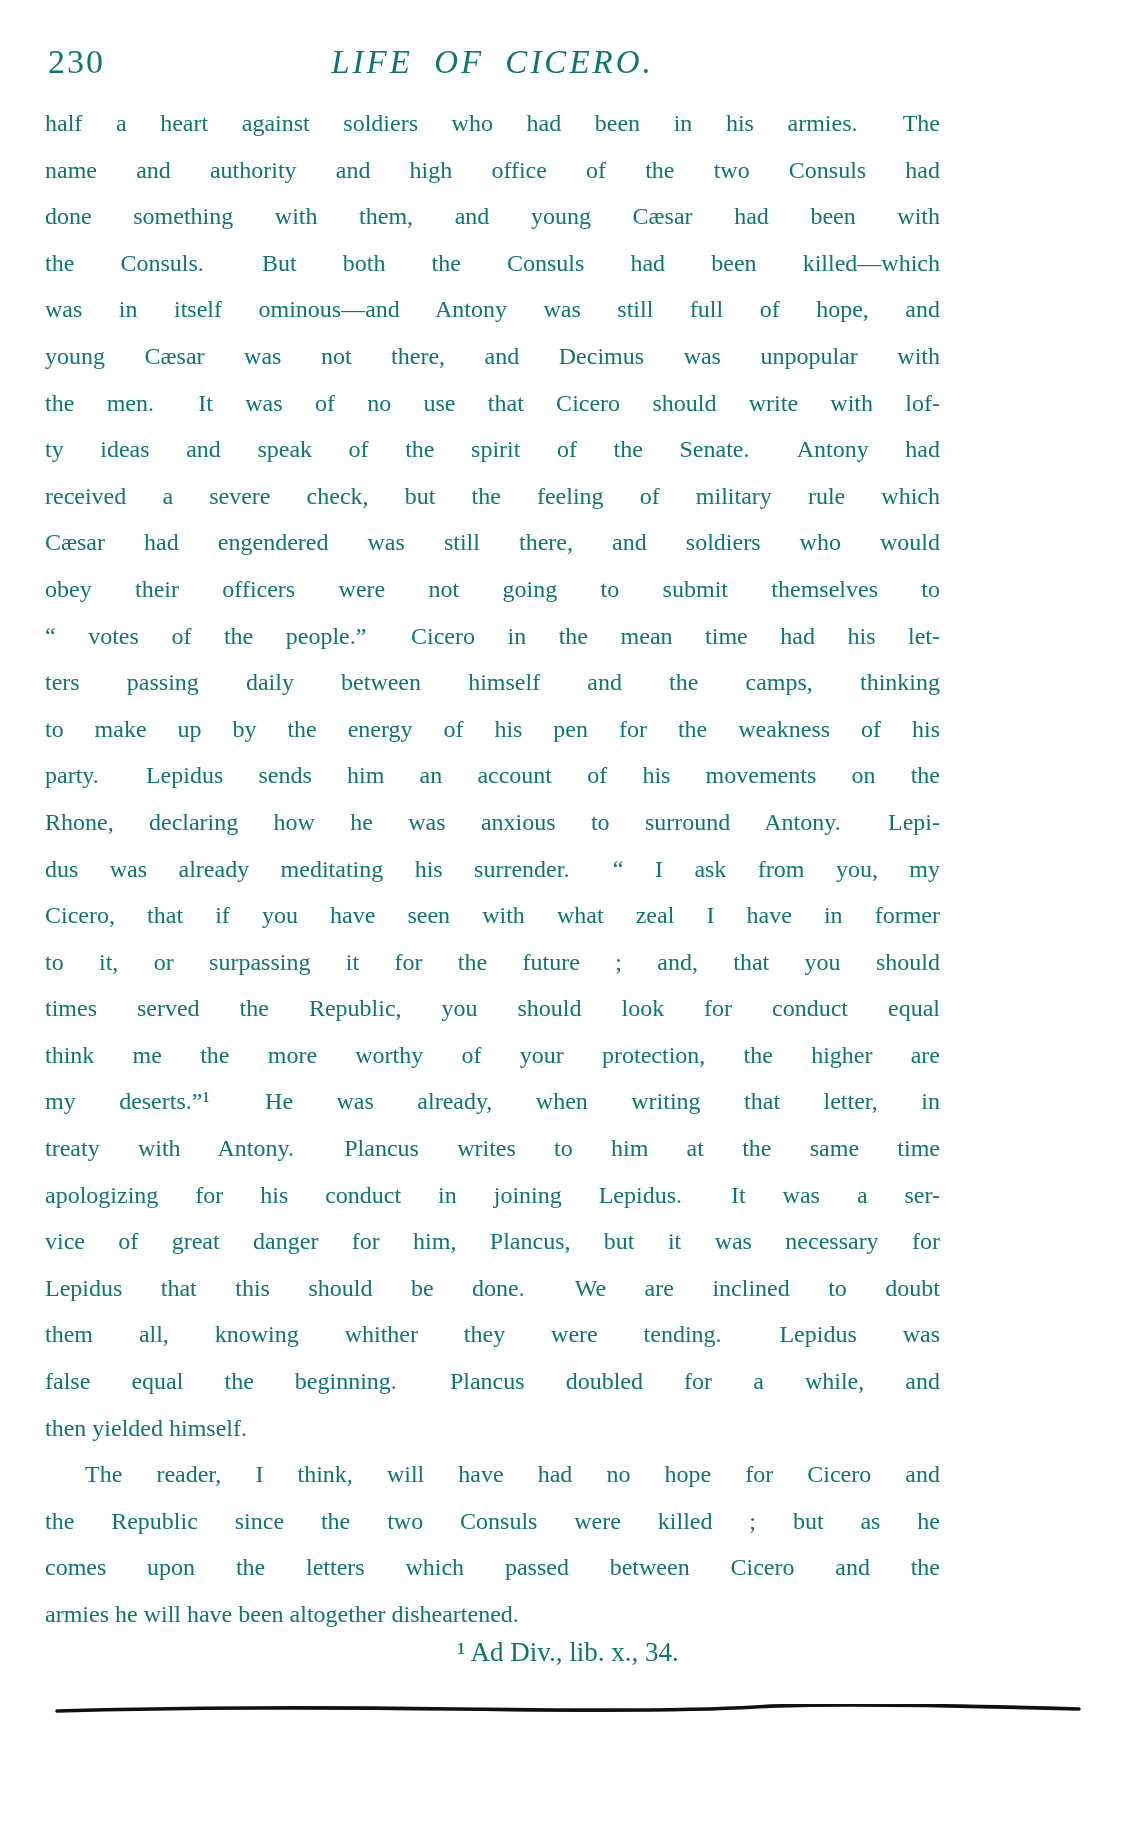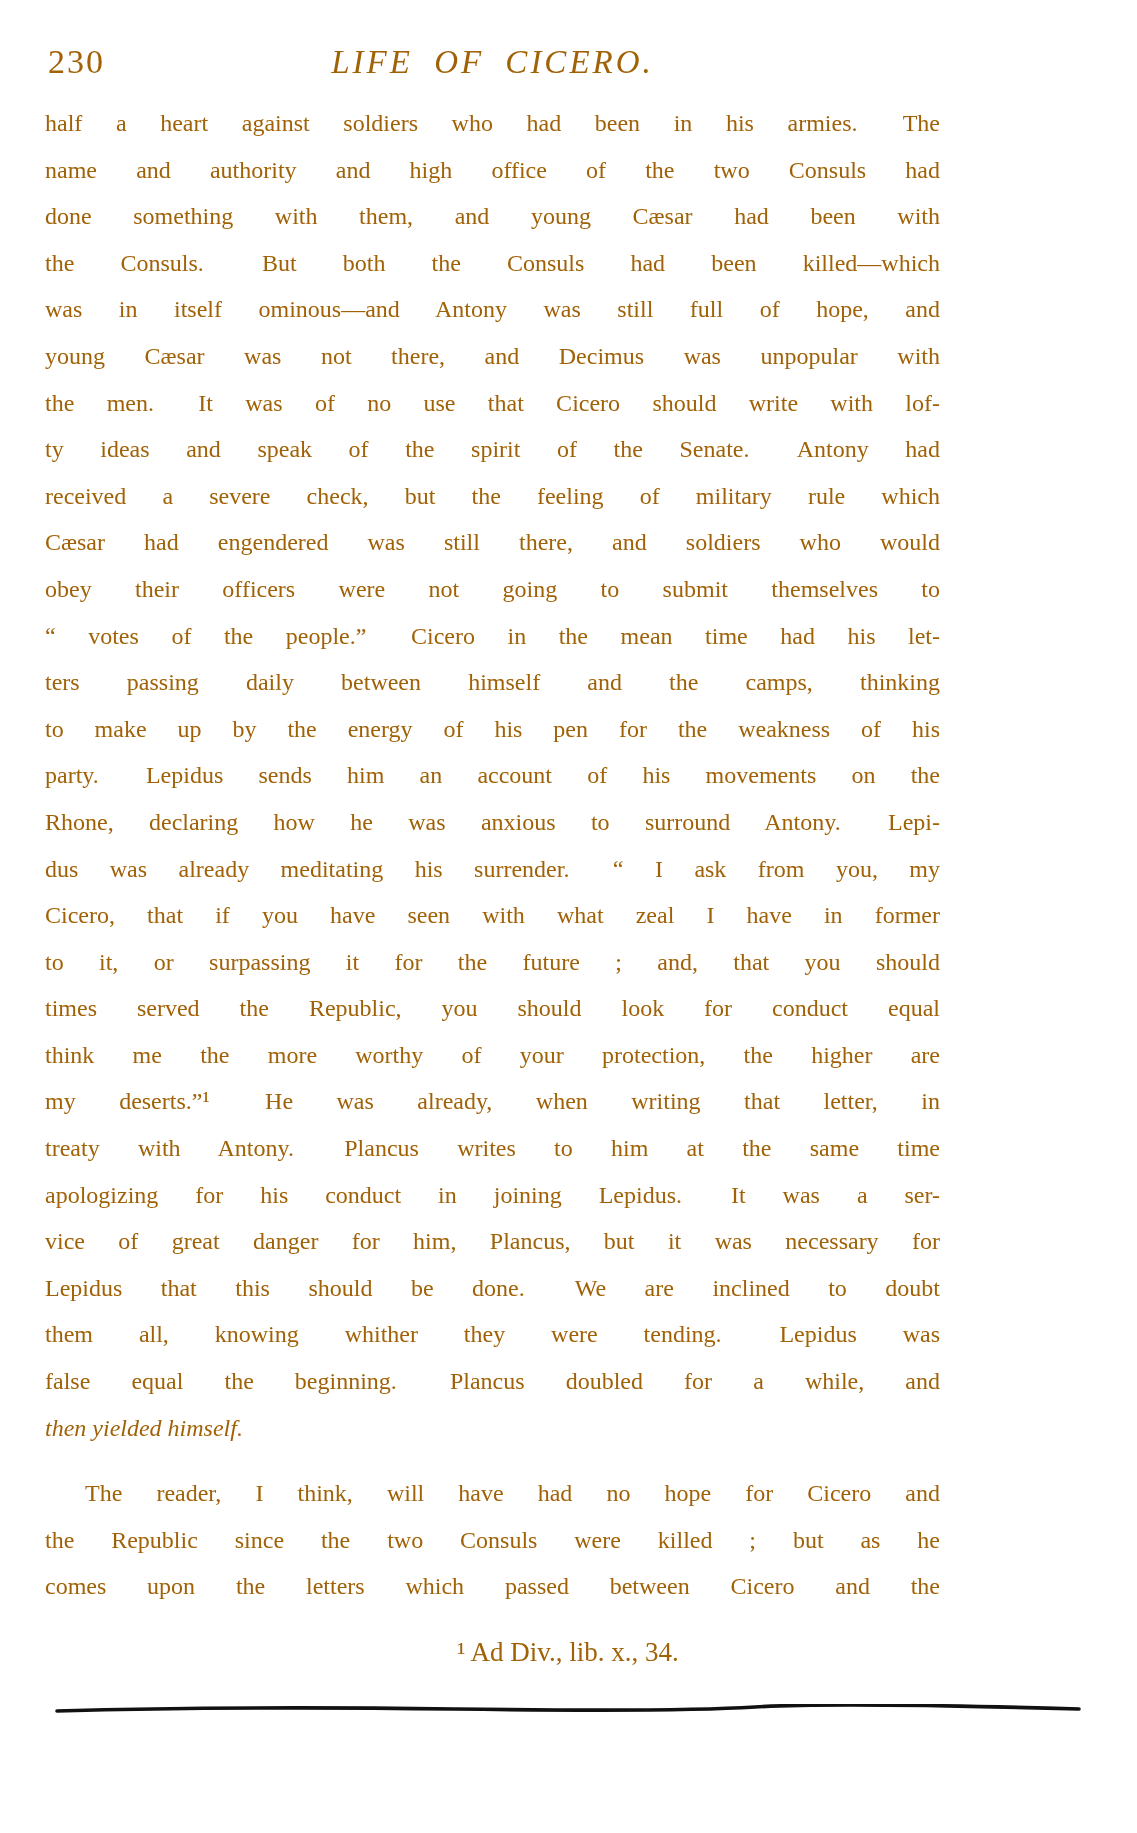--- a/index.html
+++ b/index.html
@@ -7,21 +7,21 @@
     padding: 0;
     background: #ffffff;
   }
   .page {
     position: relative;
     width: 1137px;
     height: 1833px;
     background: #ffffff;
     overflow: hidden;
     font-family: "Liberation Serif", serif;
-    color: #a16207;
+    color: #0f766e;
   }
   .page-header {
     position: absolute;
     top: 40px;
     left: 45px;
     width: 895px;
     height: 48px;
   }
   .page-number {
     position: absolute;
@@ -51,25 +51,23 @@
     font-size: 24px;
     line-height: 46.6px;
   }
   .line {
     text-align: justify;
     text-align-last: justify;
     white-space: normal;
   }
   .line.end {
     text-align-last: left;
-    font-style: italic;
   }
   .line.indent {
     padding-left: 40px;
-    margin-top: 19px;
   }
   .footnote-rule {
     position: absolute;
     top: 1700px;
     left: 55px;
     width: 1026px;
     height: 10px;
   }
   .footnote-text {
     position: absolute;
@@ -118,20 +116,21 @@
       <div class="line">treaty with Antony.  Plancus writes to him at the same time</div>
       <div class="line">apologizing for his conduct in joining Lepidus.  It was a ser-</div>
       <div class="line">vice of great danger for him, Plancus, but it was necessary for</div>
       <div class="line">Lepidus that this should be done.  We are inclined to doubt</div>
       <div class="line">them all, knowing whither they were tending.  Lepidus was</div>
       <div class="line">false equal the beginning.  Plancus doubled for a while, and</div>
       <div class="line end">then yielded himself.</div>
       <div class="line indent">The reader, I think, will have had no hope for Cicero and</div>
       <div class="line">the Republic since the two Consuls were killed ; but as he</div>
       <div class="line">comes upon the letters which passed between Cicero and the</div>
+      <div class="line end">armies he will have been altogether disheartened.</div>
     </div>
 
   <div class="footnote-rule">
     <svg width="1026" height="10" viewBox="0 0 1026 10" xmlns="http://www.w3.org/2000/svg">
       <path d="M2 7 Q 180 2, 400 5 T 700 3 T 1024 5" stroke="#111111" stroke-width="3.6" fill="none" stroke-linecap="round"></path>
     </svg>
   </div>
 
   <div class="footnote-text">¹ Ad Div., lib. x., 34.</div>
 

